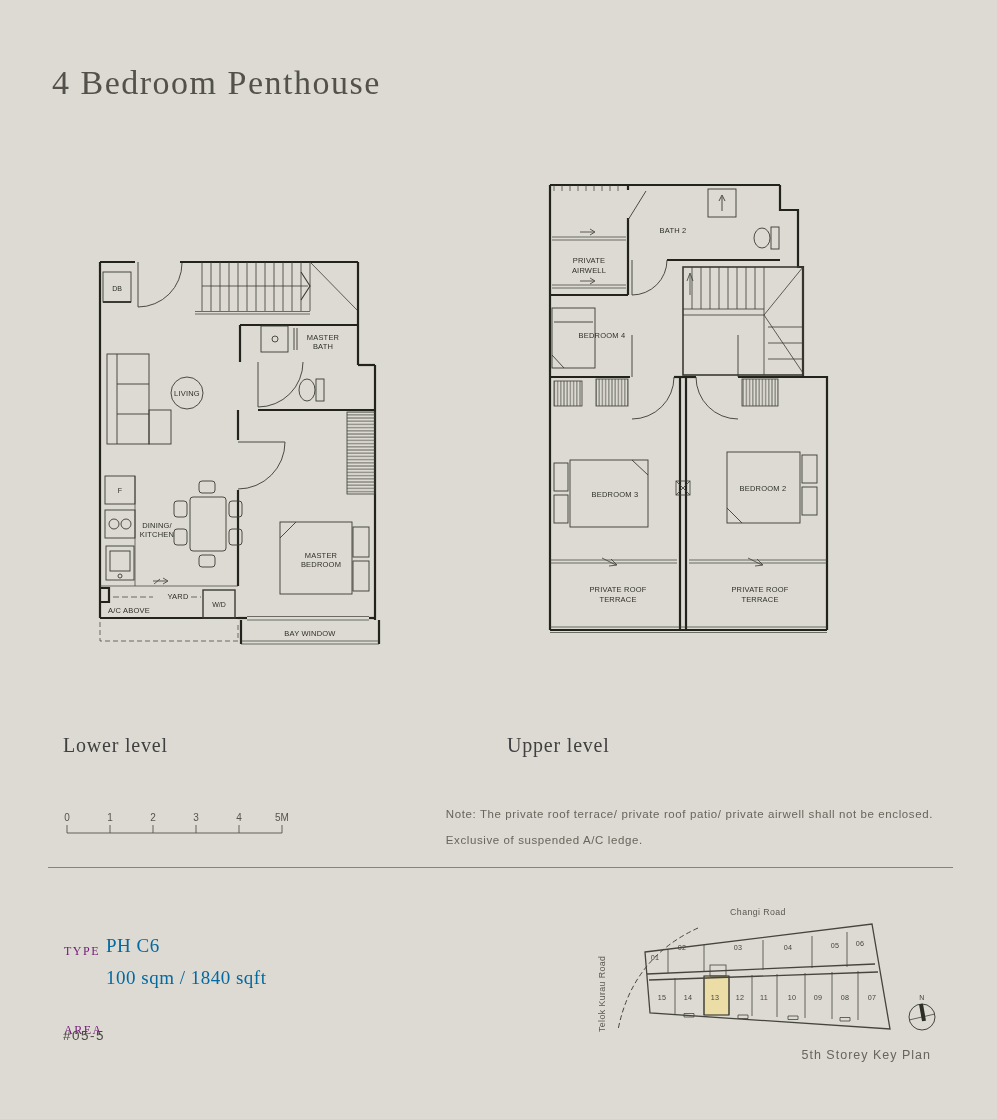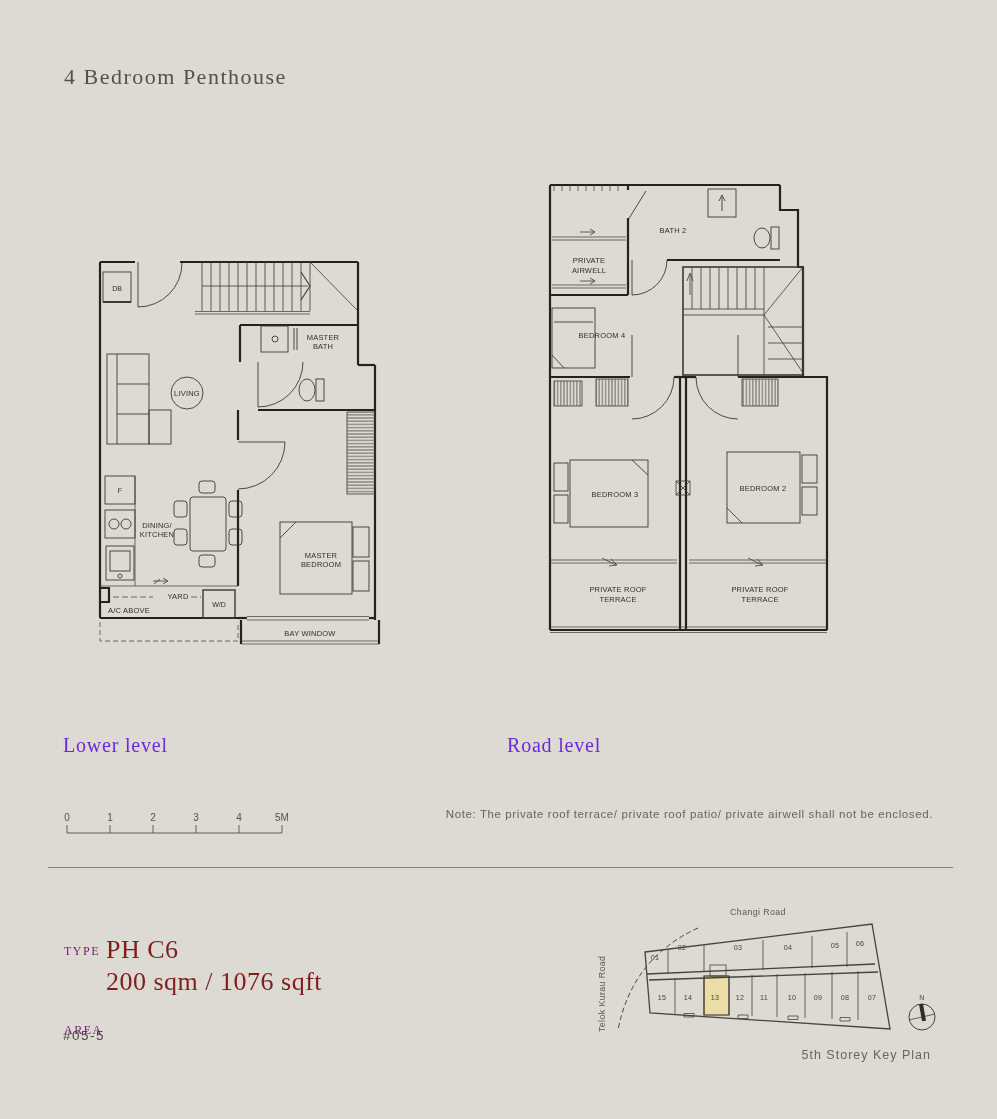--- a/index.html
+++ b/index.html
@@ -1,26 +1,26 @@
 <!DOCTYPE html>
 <html><head>
 <meta charset="utf-8">
 <style>
   html,body{margin:0;padding:0;}
   body{width:997px;height:1119px;position:relative;background:#dcdad2;
        font-family:"Liberation Sans",sans-serif;overflow:hidden;}
   .abs{position:absolute;}
-  .page-title{left:64px;top:64px;font-family:"Liberation Serif",serif;font-weight:400;
-      font-size:22px;letter-spacing:1.5px;color:#52514b;}
-  .level-caption{font-family:"Liberation Serif",serif;font-size:20px;letter-spacing:.8px;color:#6d28d9;}
+  .page-title{left:52px;top:64px;font-family:"Liberation Serif",serif;font-weight:400;
+      font-size:34px;letter-spacing:1.5px;color:#52514b;}
+  .level-caption{font-family:"Liberation Serif",serif;font-size:20px;letter-spacing:.8px;color:#404040;}
   .notes{right:64px;top:801px;text-align:left;font-size:11.5px;letter-spacing:.6px;
       color:#67655c;line-height:26px;}
   .divider{left:48px;top:867px;width:905px;height:1px;background:#85837b;}
   .meta-label{font-family:"Liberation Serif",serif;font-size:12px;letter-spacing:1.5px;color:#701a75;}
-  .meta-value{font-family:"Liberation Serif",serif;font-size:26px;letter-spacing:.5px;color:#7f1d1d;}
+  .meta-value{font-family:"Liberation Serif",serif;font-size:19px;letter-spacing:.5px;color:#0369a1;}
   .unit-no{left:63px;top:1028px;font-size:13.5px;letter-spacing:1.5px;color:#4a4943;}
   .keyplan-caption{right:66px;top:1048px;font-size:12.5px;letter-spacing:1px;color:#67655c;}
   svg text{font-family:"Liberation Sans",sans-serif;fill:#2e2e29;}
   svg .rm{font-size:7.5px;letter-spacing:.2px;}
   svg .sm{font-size:7px;}
   svg .kp{font-size:7.2px;fill:#45443e;letter-spacing:.3px;}
   svg .road{font-size:8.8px;fill:#5a5951;letter-spacing:.4px;}
   svg .tick{font-size:10px;fill:#55544c;}
 </style>
 </head>
@@ -290,21 +290,21 @@
     <text class="rm" x="75" y="322" text-anchor="middle">BEDROOM 3</text>
     <text class="rm" x="223" y="316" text-anchor="middle">BEDROOM 2</text>
     <text class="rm" x="78" y="417" text-anchor="middle">PRIVATE ROOF</text>
     <text class="rm" x="78" y="427" text-anchor="middle">TERRACE</text>
     <text class="rm" x="220" y="417" text-anchor="middle">PRIVATE ROOF</text>
     <text class="rm" x="220" y="427" text-anchor="middle">TERRACE</text>
   </g>
 </svg>
 
 <div class="abs level-caption" style="left:63px;top:734px;">Lower level</div>
-<div class="abs level-caption" style="left:507px;top:734px;">Road level</div>
+<div class="abs level-caption" style="left:507px;top:734px;">Upper level</div>
 
 <svg class="abs" style="left:64px;top:810px;" width="224" height="30" viewBox="0 0 224 30">
   <g stroke="#55544c" stroke-width="0.9" fill="none">
     <path d="M 3,23 H 218"></path>
     <path d="M 3,15 V 23"></path>
       <path d="M 46,15 V 23"></path>
       <path d="M 89,15 V 23"></path>
     <path d="M 132,15 V 23"></path>
       <path d="M 175,15 V 23"></path>
       <path d="M 218,15 V 23"></path>
@@ -312,28 +312,29 @@
   <text class="tick" x="3" y="11" text-anchor="middle">0</text>
   <text class="tick" x="46" y="11" text-anchor="middle">1</text>
   <text class="tick" x="89" y="11" text-anchor="middle">2</text>
   <text class="tick" x="132" y="11" text-anchor="middle">3</text>
   <text class="tick" x="175" y="11" text-anchor="middle">4</text>
   <text class="tick" x="218" y="11" text-anchor="middle">5M</text>
 </svg>
 
 <div class="abs notes">
   <div>Note: The private roof terrace/ private roof patio/ private airwell shall not be enclosed.</div>
+  <div>Exclusive of suspended A/C ledge.</div>
 </div>
 
 <div class="abs divider"></div>
 
 <div class="abs meta-label" style="left:64px;top:944px;">TYPE</div>
 <div class="abs meta-value" style="left:106px;top:935px;">PH C6</div>
 <div class="abs meta-label" style="left:64px;top:976px;margin-top:47px;">AREA</div>
-<div class="abs meta-value" style="left:106px;top:967px;">200 sqm / 1076 sqft</div>
+<div class="abs meta-value" style="left:106px;top:967px;">100 sqm / 1840 sqft</div>
 <div class="abs unit-no">#05-5</div>
 
 <svg class="abs" style="left:592px;top:896px;" width="350" height="172" viewBox="0 0 350 172">
   <text class="road" x="166" y="19" text-anchor="middle">Changi Road</text>
   <text class="road" transform="translate(13,136) rotate(-90)" x="0" y="0" text-anchor="start">Telok Kurau Road</text>
   <path d="M 106,32 Q 40,62 26,134" stroke="#45443e" stroke-width="1" stroke-dasharray="5,3" fill="none"></path>
   <rect x="112" y="80" width="25" height="39" fill="#ecdda6" stroke="#34332d" stroke-width="1.1"></rect>
   <g stroke="#45443e" stroke-width="1.3" fill="none">
     <path d="M 53,56 L 280,28 L 298,133 L 58,117 Z"></path>
     <path d="M 55,78 L 283,68"></path>

